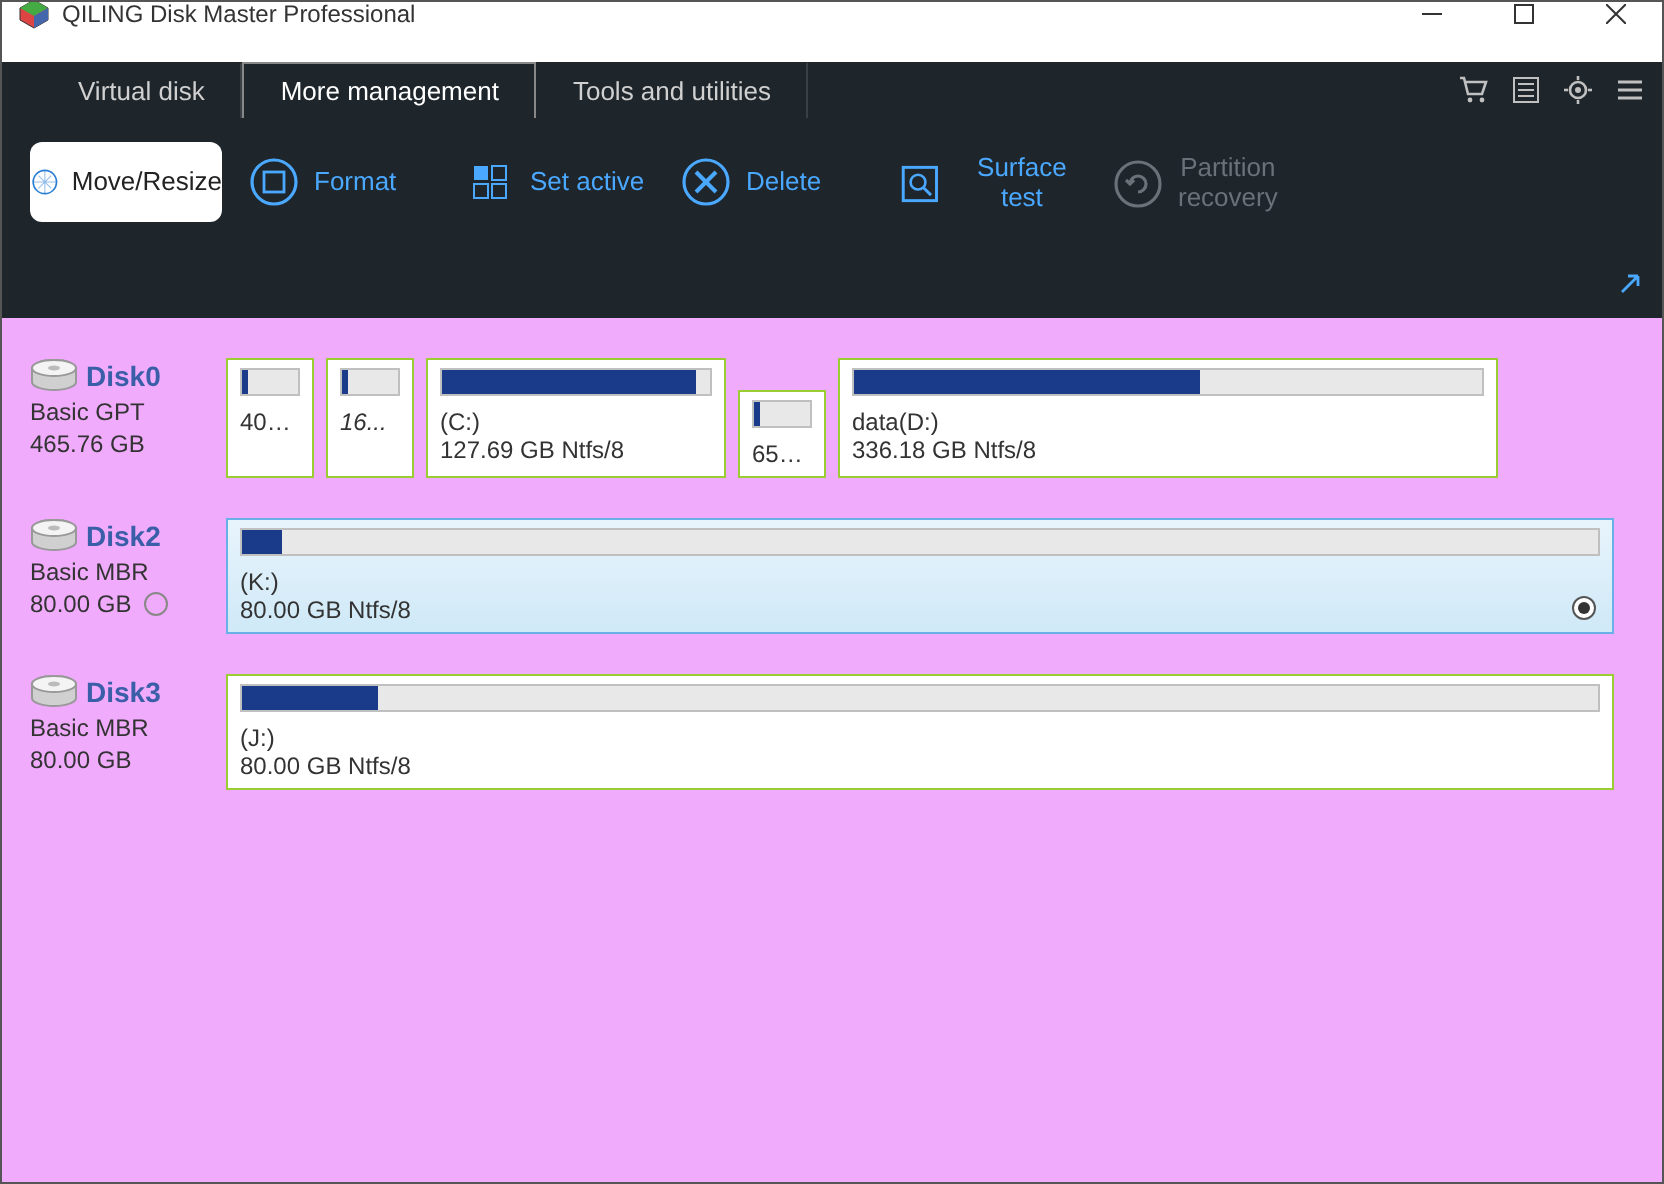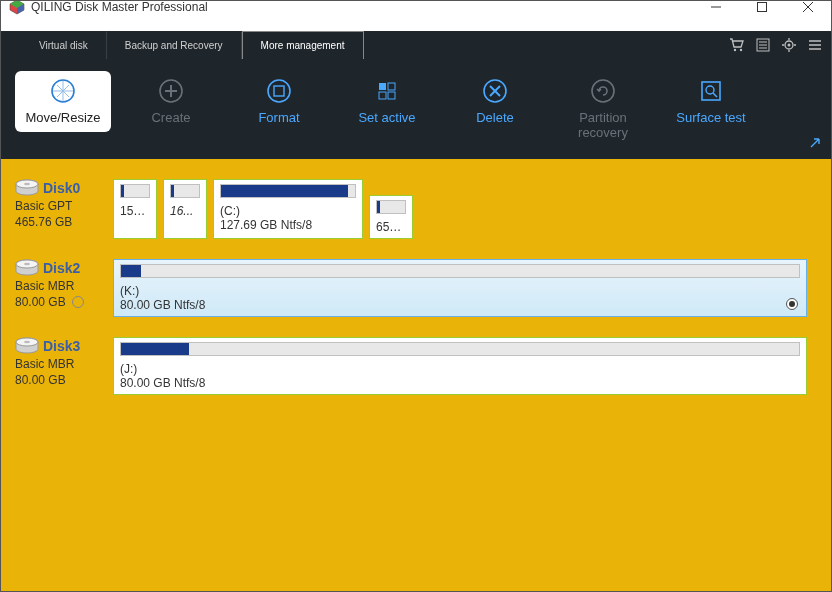--- a/index.html
+++ b/index.html
@@ -8,38 +8,38 @@
 
 .titlebar { height: 30px; display: flex; align-items: center; padding: 0 0 18px 8px; background: #fff; }
 .titlebar .logo { width: 16px; height: 16px; margin-right: 6px; }
 .titlebar .title { font-size: 12px; color: #333; flex: 1; }
 .titlebar .winbtns { display: flex; }
 .titlebar .winbtn { width: 46px; height: 30px; display: flex; align-items: center; justify-content: center; cursor: pointer; }
 .titlebar .winbtn svg { width: 10px; height: 10px; }
 
 
 .tabrow { height: 28px; background: #1e252b; display: flex; align-items: stretch; padding-left: 20px; }
-.tab { padding: 0 18px; display: flex; align-items: center; color: #d0d0d0; font-size: 10px; border-right: 1px solid #3a4046; cursor: pointer; border-top: 1px solid transparent; }
+.tab { padding: 0 18px; display: flex; align-items: center; color: #d0d0d0; font-size: 13px; border-right: 1px solid #3a4046; cursor: pointer; border-top: 1px solid transparent; }
 .tab.active { color: #fff; border-top: 1px solid #888; border-left: 1px solid #888; border-right: 1px solid #888; background: #1e252b; }
 .tabrow .spacer { flex: 1; }
 .tabrow .toolicons { display: flex; align-items: center; padding-right: 8px; gap: 10px; }
 .tabrow .toolicon { color: #c0c0c0; cursor: pointer; display: flex; align-items: center; }
 
 
 .toolbar { height: 100px; background: #1e252b; display: flex; align-items: flex-start; padding: 12px 14px 0 14px; gap: 12px; position: relative; }
-.toolbtn { width: 96px; display: flex; flex-direction: column; align-items: center; gap: 6px; color: #4aa8ff; cursor: pointer; padding: 6px 0; border-radius: 6px; }
+.toolbtn { width: 96px; display: flex; flex-direction: row; align-items: center; gap: 6px; color: #4aa8ff; cursor: pointer; padding: 6px 0; border-radius: 6px; }
 .toolbtn .lbl { font-size: 13px; text-align: center; line-height: 1.15; }
 .toolbtn.active { background: #fff; color: #2a7fd4; }
 .toolbtn.active .lbl { color: #222; }
 .toolbtn.disabled { color: #6a7178; cursor: default; }
 .toolbtn svg { width: 28px; height: 28px; }
 .toolbar .corner-icon { position: absolute; right: 10px; bottom: 6px; color: #4aa8ff; }
 
 
-.content { flex: 1; background: #eab308; padding: 20px 14px; overflow: auto; }
+.content { flex: 1; background: #f0abfc; padding: 20px 14px; overflow: auto; }
 .diskrow { display: flex; gap: 6px; margin-bottom: 20px; }
 .diskinfo { width: 92px; display: flex; flex-direction: column; align-items: flex-start; font-size: 12px; color: #333; }
 .diskinfo .dtop { display: flex; align-items: center; gap: 4px; }
 .diskinfo .dname { color: #3a5fa8; font-weight: bold; font-size: 14px; }
 .diskinfo .dtype { margin-top: 2px; text-align: center; }
 .diskinfo .dsize { margin-top: 2px; display: flex; align-items: center; gap: 6px; }
 .diskicon { width: 24px; height: 18px; }
 
 .partbox { border: 1px solid #9acd32; background: #fff; padding: 4px 6px 4px 6px; display: flex; flex-direction: column; font-size: 12px; color: #333; min-width: 0; }
 .partbox.selected { border: 1px solid #6ab0e8; background: linear-gradient(#e8f4fc, #cfe9f7); }
@@ -78,22 +78,22 @@
         <svg viewBox="0 0 10 10">
           <line x1="0" y1="0" x2="10" y2="10" stroke="#333" stroke-width="1"></line>
           <line x1="10" y1="0" x2="0" y2="10" stroke="#333" stroke-width="1"></line>
         </svg>
       </div>
   </div>
 </div>
 
 <div class="tabrow">
   <div class="tab">Virtual disk</div>
-  <div class="tab">Backup and Recovery</div>
   <div class="tab active">More management</div>
+  <div class="tab">Tools and utilities</div>
   <div class="spacer"></div>
   <div class="toolicons">
     <span class="toolicon">
         <svg width="16" height="16" viewBox="0 0 16 16">
           <path d="M1 2h2l2 8h7l2-6H4" fill="none" stroke="#c0c0c0" stroke-width="1.3"></path>
           <circle cx="6" cy="13" r="1.2" fill="#c0c0c0"></circle>
           <circle cx="12" cy="13" r="1.2" fill="#c0c0c0"></circle>
         </svg>
       </span>
     <span class="toolicon">
@@ -127,28 +127,20 @@
 </div>
 
 <div class="toolbar">
   <div class="toolbtn active">
     <svg viewBox="0 0 28 28">
         <circle cx="14" cy="14" r="11" fill="none" stroke="currentColor" stroke-width="1.6"></circle>
         <path d="M14 3v22M3 14h22M8 8l12 12M20 8L8 20" stroke="currentColor" stroke-width="1" opacity="0.5"></path>
       </svg>
     <div class="lbl">Move/Resize</div>
   </div>
-  <div class="toolbtn disabled">
-    <svg viewBox="0 0 28 28">
-        <circle cx="14" cy="14" r="11" fill="none" stroke="currentColor" stroke-width="1.6"></circle>
-        <line x1="14" y1="8" x2="14" y2="20" stroke="currentColor" stroke-width="2"></line>
-        <line x1="8" y1="14" x2="20" y2="14" stroke="currentColor" stroke-width="2"></line>
-      </svg>
-    <div class="lbl">Create</div>
-  </div>
   <div class="toolbtn">
     <svg viewBox="0 0 28 28">
         <circle cx="14" cy="14" r="11" fill="none" stroke="currentColor" stroke-width="1.6"></circle>
         <rect x="9" y="9" width="10" height="10" fill="none" stroke="currentColor" stroke-width="1.4"></rect>
       </svg>
     <div class="lbl">Format</div>
   </div>
   <div class="toolbtn">
     <svg viewBox="0 0 28 28">
         <rect x="6" y="6" width="7" height="7" fill="currentColor"></rect>
@@ -159,36 +151,36 @@
     <div class="lbl">Set active</div>
   </div>
   <div class="toolbtn">
     <svg viewBox="0 0 28 28">
         <circle cx="14" cy="14" r="11" fill="none" stroke="currentColor" stroke-width="1.6"></circle>
         <line x1="9" y1="9" x2="19" y2="19" stroke="currentColor" stroke-width="2"></line>
         <line x1="19" y1="9" x2="9" y2="19" stroke="currentColor" stroke-width="2"></line>
       </svg>
     <div class="lbl">Delete</div>
   </div>
-  <div class="toolbtn disabled">
-    <svg viewBox="0 0 28 28">
-        <circle cx="14" cy="14" r="11" fill="none" stroke="currentColor" stroke-width="1.6"></circle>
-        <path d="M10 14a4 4 0 1 1 4 4" fill="none" stroke="currentColor" stroke-width="1.6"></path>
-        <polyline points="8,12 10,14 12,12" fill="none" stroke="currentColor" stroke-width="1.6"></polyline>
-      </svg>
-    <div class="lbl" style="white-space:pre-line">Partition
-recovery</div>
-  </div>
   <div class="toolbtn">
     <svg viewBox="0 0 28 28">
         <rect x="5" y="5" width="18" height="18" fill="none" stroke="currentColor" stroke-width="1.6"></rect>
         <circle cx="13" cy="13" r="4" fill="none" stroke="currentColor" stroke-width="1.4"></circle>
         <line x1="16" y1="16" x2="20" y2="20" stroke="currentColor" stroke-width="1.6"></line>
       </svg>
     <div class="lbl">Surface test</div>
+  </div>
+  <div class="toolbtn disabled">
+    <svg viewBox="0 0 28 28">
+        <circle cx="14" cy="14" r="11" fill="none" stroke="currentColor" stroke-width="1.6"></circle>
+        <path d="M10 14a4 4 0 1 1 4 4" fill="none" stroke="currentColor" stroke-width="1.6"></path>
+        <polyline points="8,12 10,14 12,12" fill="none" stroke="currentColor" stroke-width="1.6"></polyline>
+      </svg>
+    <div class="lbl" style="white-space:pre-line">Partition
+recovery</div>
   </div>
   <span class="corner-icon"><svg width="12" height="12" viewBox="0 0 12 12">
         <path d="M2 10L10 2M10 2H5M10 2v5" fill="none" stroke="currentColor" stroke-width="1.4"></path>
       </svg></span>
 </div>
 
 <div class="content" id="content">
     <div class="diskrow">
       <div class="diskinfo">
         <div class="dtop">
@@ -203,21 +195,21 @@
         <div class="dtype">Basic GPT</div>
         <div class="dsize">
           <span>465.76 GB</span>
         </div>
       </div>
       <div class="partbox" style="width: 44px; position: relative;">
         <div class="partbar">
           <div class="partfill" style="width:10%"></div>
         </div>
         <div class="partlabel"></div>
-        <div class="partmeta">150...</div>
+        <div class="partmeta">400...</div>
       </div>
       <div class="partbox" style="width: 44px; position: relative; font-style: italic;">
         <div class="partbar">
           <div class="partfill" style="width:10%"></div>
         </div>
         <div class="partlabel"></div>
         <div class="partmeta">16...</div>
       </div>
       <div class="partbox" style="width: 150px; position: relative;">
         <div class="partbar">
@@ -225,20 +217,27 @@
         </div>
         <div class="partlabel">(C:)</div>
         <div class="partmeta">127.69 GB Ntfs/8</div>
       </div>
       <div class="partbox" style="width: 44px; position: relative; margin-top: 16px;">
         <div class="partbar">
           <div class="partfill" style="width:10%"></div>
         </div>
         <div class="partlabel"></div>
         <div class="partmeta">653...</div>
+      </div>
+      <div class="partbox" style="width: 330px; position: relative;">
+        <div class="partbar">
+          <div class="partfill" style="width:55%"></div>
+        </div>
+        <div class="partlabel">data(D:)</div>
+        <div class="partmeta">336.18 GB Ntfs/8</div>
       </div>
     </div>
     <div class="diskrow">
       <div class="diskinfo">
         <div class="dtop">
           <svg class="diskicon" viewBox="0 0 24 18">
             <ellipse cx="12" cy="5" rx="11" ry="4" fill="#e8e8e8" stroke="#999"></ellipse>
             <path d="M1 5v7c0 2.2 4.9 4 11 4s11-1.8 11-4V5" fill="#d0d0d0" stroke="#999"></path>
             <ellipse cx="12" cy="5" rx="11" ry="4" fill="#f4f4f4" stroke="#999"></ellipse>
             <ellipse cx="12" cy="5" rx="3" ry="1.2" fill="#bbb"></ellipse>

